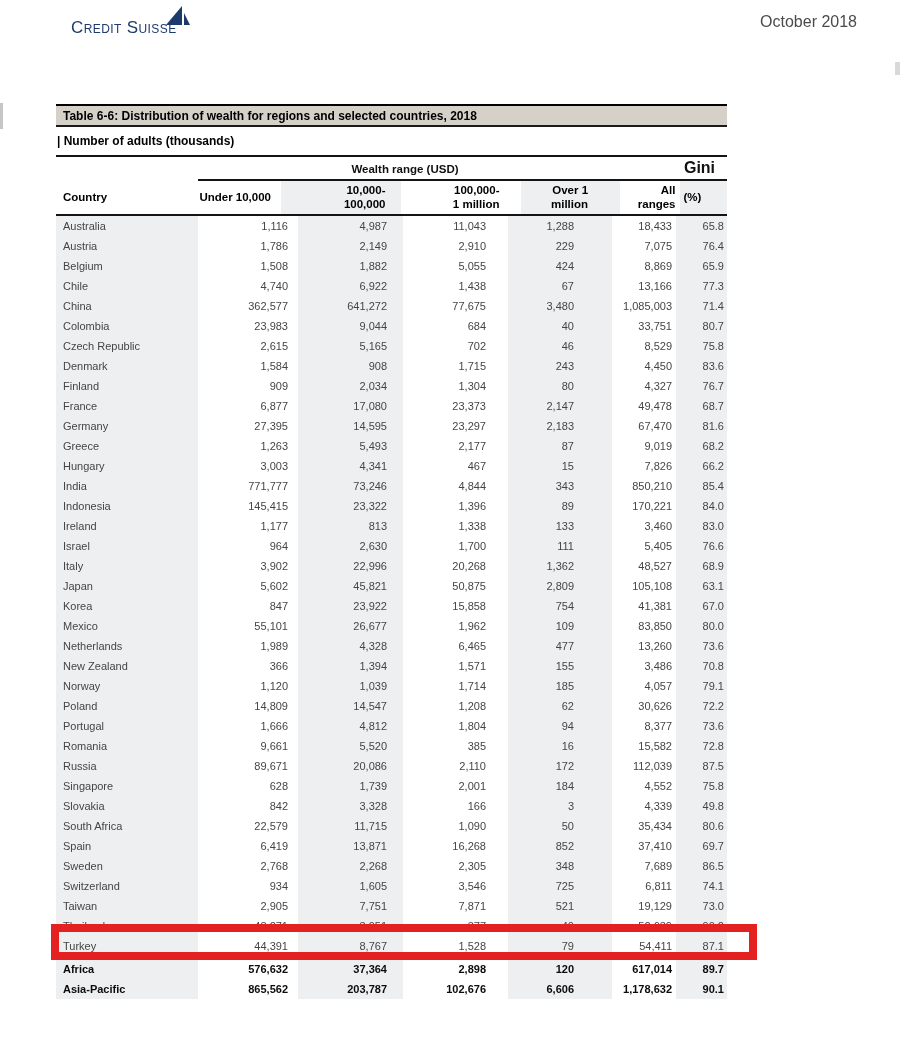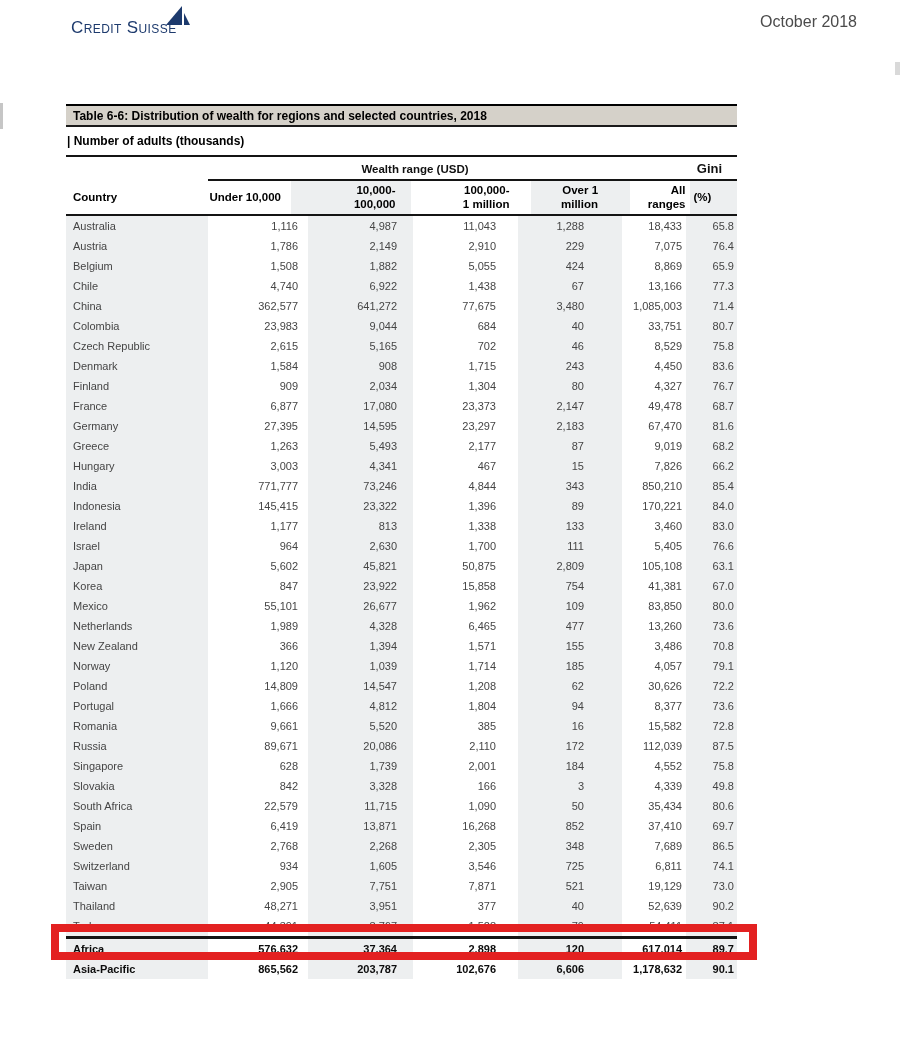--- a/index.html
+++ b/index.html
@@ -17,21 +17,21 @@
   .logo-sails{position:absolute;right:-14px;top:-13px;width:26px;height:22px;}
   .page-date{
     position:absolute;left:732px;top:13px;width:125px;text-align:right;
     font-size:16px;color:#4b4b4b;
   }
   
   .artifact-left{position:absolute;left:0;top:103px;width:3px;height:26px;background:#c6c6c6;}
   .artifact-right{position:absolute;left:895px;top:62px;width:5px;height:13px;background:#d9d9d9;}
 
   
-  .doc{position:absolute;left:66px;top:104px;width:671px;color:#111;}
+  .doc{position:absolute;left:56px;top:104px;width:671px;color:#111;}
   .title-bar{
     box-sizing:border-box;height:23px;background:#d5d1c9;
     border-top:2px solid #000;border-bottom:2px solid #1a1a1a;
     display:flex;align-items:center;padding-left:7px;
     font-size:12px;font-weight:bold;color:#000;
   }
   .subtitle{
     box-sizing:border-box;height:30px;display:flex;align-items:center;
     padding-left:1px;font-size:12px;font-weight:bold;color:#000;
     border-bottom:2px solid #141414;
@@ -41,21 +41,21 @@
     content:"";position:absolute;left:142px;right:0;bottom:0;height:2px;background:#141414;
   }
   .gh-wealth{
     position:absolute;left:142px;width:414px;top:0;height:24px;
     display:flex;align-items:center;justify-content:center;
     font-size:11.5px;font-weight:bold;
   }
   .gh-gini{
     position:absolute;left:616px;width:55px;top:0;height:22px;
     display:flex;align-items:center;justify-content:center;
-    font-size:13px;font-weight:bold;
+    font-size:16px;font-weight:bold;
   }
   .header-row{
     display:flex;height:35px;border-bottom:2px solid #141414;box-sizing:border-box;
     font-size:11.5px;font-weight:bold;color:#000;
   }
   .hcell{
     box-sizing:border-box;height:100%;display:flex;align-items:center;
     justify-content:flex-end;text-align:right;white-space:pre-line;line-height:1.2;
   }
   .stripe{background:#edeff0;}
@@ -273,20 +273,29 @@
       <div class="row">
         <div class="cell cell-country">Israel</div>
         <div class="cell cv1">964</div>
         <div class="cell cv2">2,630</div>
         <div class="cell cv3">1,700</div>
         <div class="cell cv4">111</div>
         <div class="cell cv5">5,405</div>
         <div class="cell cv6">76.6</div>
       </div>
       <div class="row">
+        <div class="cell cell-country">Italy</div>
+        <div class="cell cv1">3,902</div>
+        <div class="cell cv2">22,996</div>
+        <div class="cell cv3">20,268</div>
+        <div class="cell cv4">1,362</div>
+        <div class="cell cv5">48,527</div>
+        <div class="cell cv6">68.9</div>
+      </div>
+      <div class="row">
         <div class="cell cell-country">Japan</div>
         <div class="cell cv1">5,602</div>
         <div class="cell cv2">45,821</div>
         <div class="cell cv3">50,875</div>
         <div class="cell cv4">2,809</div>
         <div class="cell cv5">105,108</div>
         <div class="cell cv6">63.1</div>
       </div>
       <div class="row">
         <div class="cell cell-country">Korea</div>

